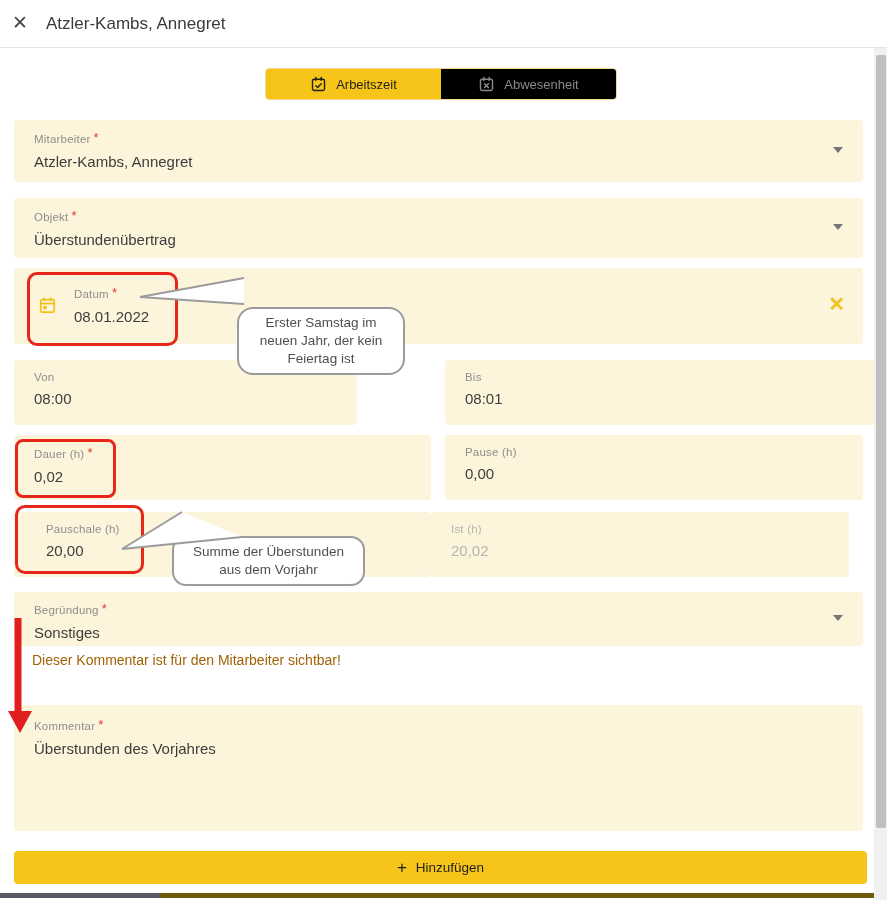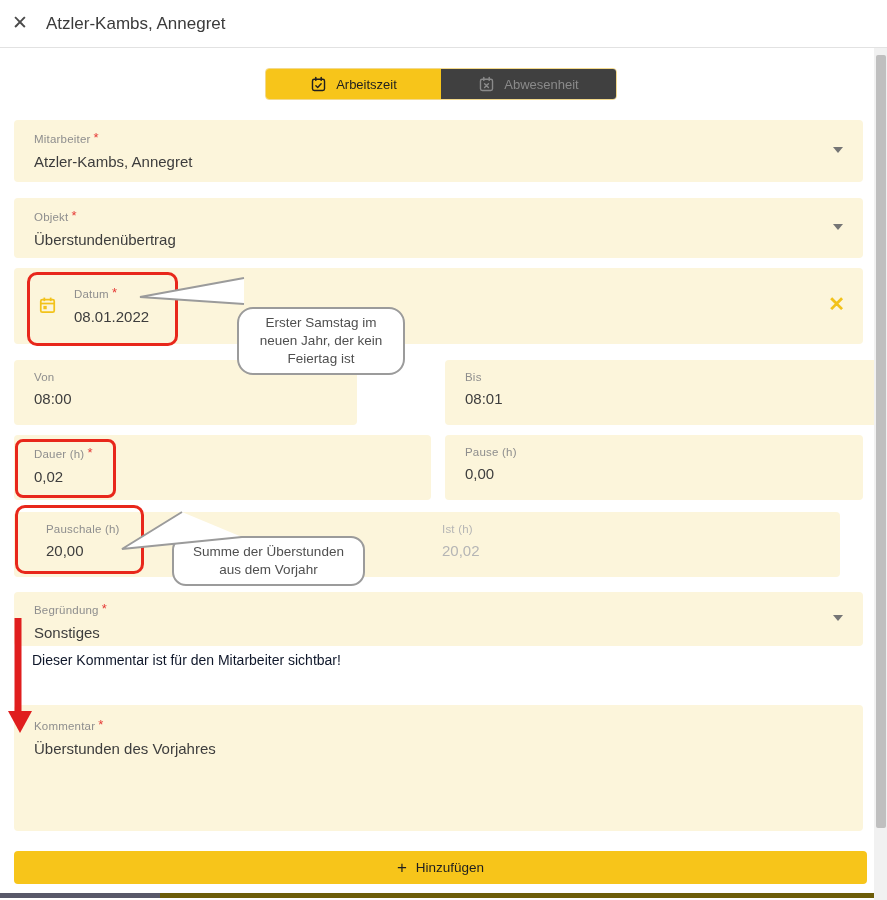--- a/index.html
+++ b/index.html
@@ -7,50 +7,50 @@
         font-family:"Liberation Sans",sans-serif;overflow:hidden;}
 
   
   .header{position:absolute;left:0;top:0;width:100%;height:47px;border-bottom:1px solid #e2e2e2;background:#fff;}
   .close{position:absolute;left:12px;top:11px;font-size:19px;color:#4a4a4a;cursor:pointer;line-height:24px;}
   .title{position:absolute;left:46px;top:0;line-height:47px;font-size:17px;font-weight:500;color:#3b3b3b;}
 
   
   .tab-group{position:absolute;left:265px;top:68px;width:352px;height:32px;display:flex;
              border:1px solid #f3d98c;border-radius:4px;overflow:hidden;box-sizing:border-box;}
-  .tab{flex:1;display:flex;align-items:center;justify-content:center;gap:9px;font-size:13px;cursor:pointer;background:#404040;color:#8a8a8a;}
+  .tab{flex:1;display:flex;align-items:center;justify-content:center;gap:9px;font-size:13px;cursor:pointer;background:#000000;color:#8a8a8a;}
   .tab.active{background:#f7c51a;color:#1f1f1f;font-weight:500;text-align:center;}
   .tab .ticon{display:flex;align-items:center;}
 
   
   .field{position:absolute;left:14px;width:849px;background:#fcf5db;border-radius:4px;
          box-sizing:border-box;padding:11px 20px 0 20px;cursor:pointer;}
   .flabel{font-size:11.5px;color:#8e8e8e;letter-spacing:.2px;}
   .req{color:#e53935;font-size:13px;margin-left:3px;position:relative;top:-1px;}
   .fvalue{font-size:15px;color:#3d3d3d;margin-top:7px;}
   .caret{position:absolute;right:20px;width:0;height:0;border-left:5px solid transparent;
          border-right:5px solid transparent;border-top:6px solid #757575;cursor:pointer;}
 
   .f-mitarbeiter{top:120px;height:62px;}
   .f-objekt{top:198px;height:60px;}
   .f-datum{top:268px;height:76px;padding-top:18px;padding-left:60px;}
   .f-von{top:360px;height:65px;width:343px;}
   .f-bis{top:360px;height:65px;left:445px;width:492px;}
   .f-dauer{top:435px;height:65px;width:417px;}
   .f-pause{top:435px;height:65px;left:445px;width:418px;}
   .f-pauschale{top:512px;height:65px;width:417px;padding-left:32px;}
-  .f-ist{top:512px;height:65px;left:422px;width:418px;}
+  .f-ist{top:512px;height:65px;left:431px;width:418px;}
   .f-ist .flabel,.f-ist .fvalue{color:#b5b5b5;}
   .f-begruendung{top:592px;height:54px;padding-top:10px;}
   .f-kommentar{top:705px;height:126px;padding-top:13px;}
 
   .cal-icon{position:absolute;left:24px;top:28px;}
   .clear-x{position:absolute;right:18px;top:24px;font-size:20px;font-weight:700;color:#f2c21a;cursor:pointer;}
 
-  .hint{position:absolute;left:32px;top:652px;font-size:14px;color:#0f172a;}
+  .hint{position:absolute;left:32px;top:652px;font-size:14px;color:#a16207;}
 
   
   .red-box{position:absolute;border:3px solid #e8271b;border-radius:10px;pointer-events:none;z-index:20;}
   .rb-datum{left:27px;top:272px;width:145px;height:68px;}
   .rb-dauer{left:15px;top:439px;width:95px;height:53px;border-radius:8px;}
   .rb-pauschale{left:15px;top:505px;width:123px;height:63px;}
 
   .bubble{position:absolute;background:#fff;border:2px solid #9b9b9b;border-radius:16px;z-index:21;
           display:flex;align-items:center;justify-content:center;text-align:center;box-sizing:border-box;margin-top:44px;}
   .bubble-text{white-space:pre-line;font-size:13.5px;color:#4f4f4f;line-height:1.35;}

